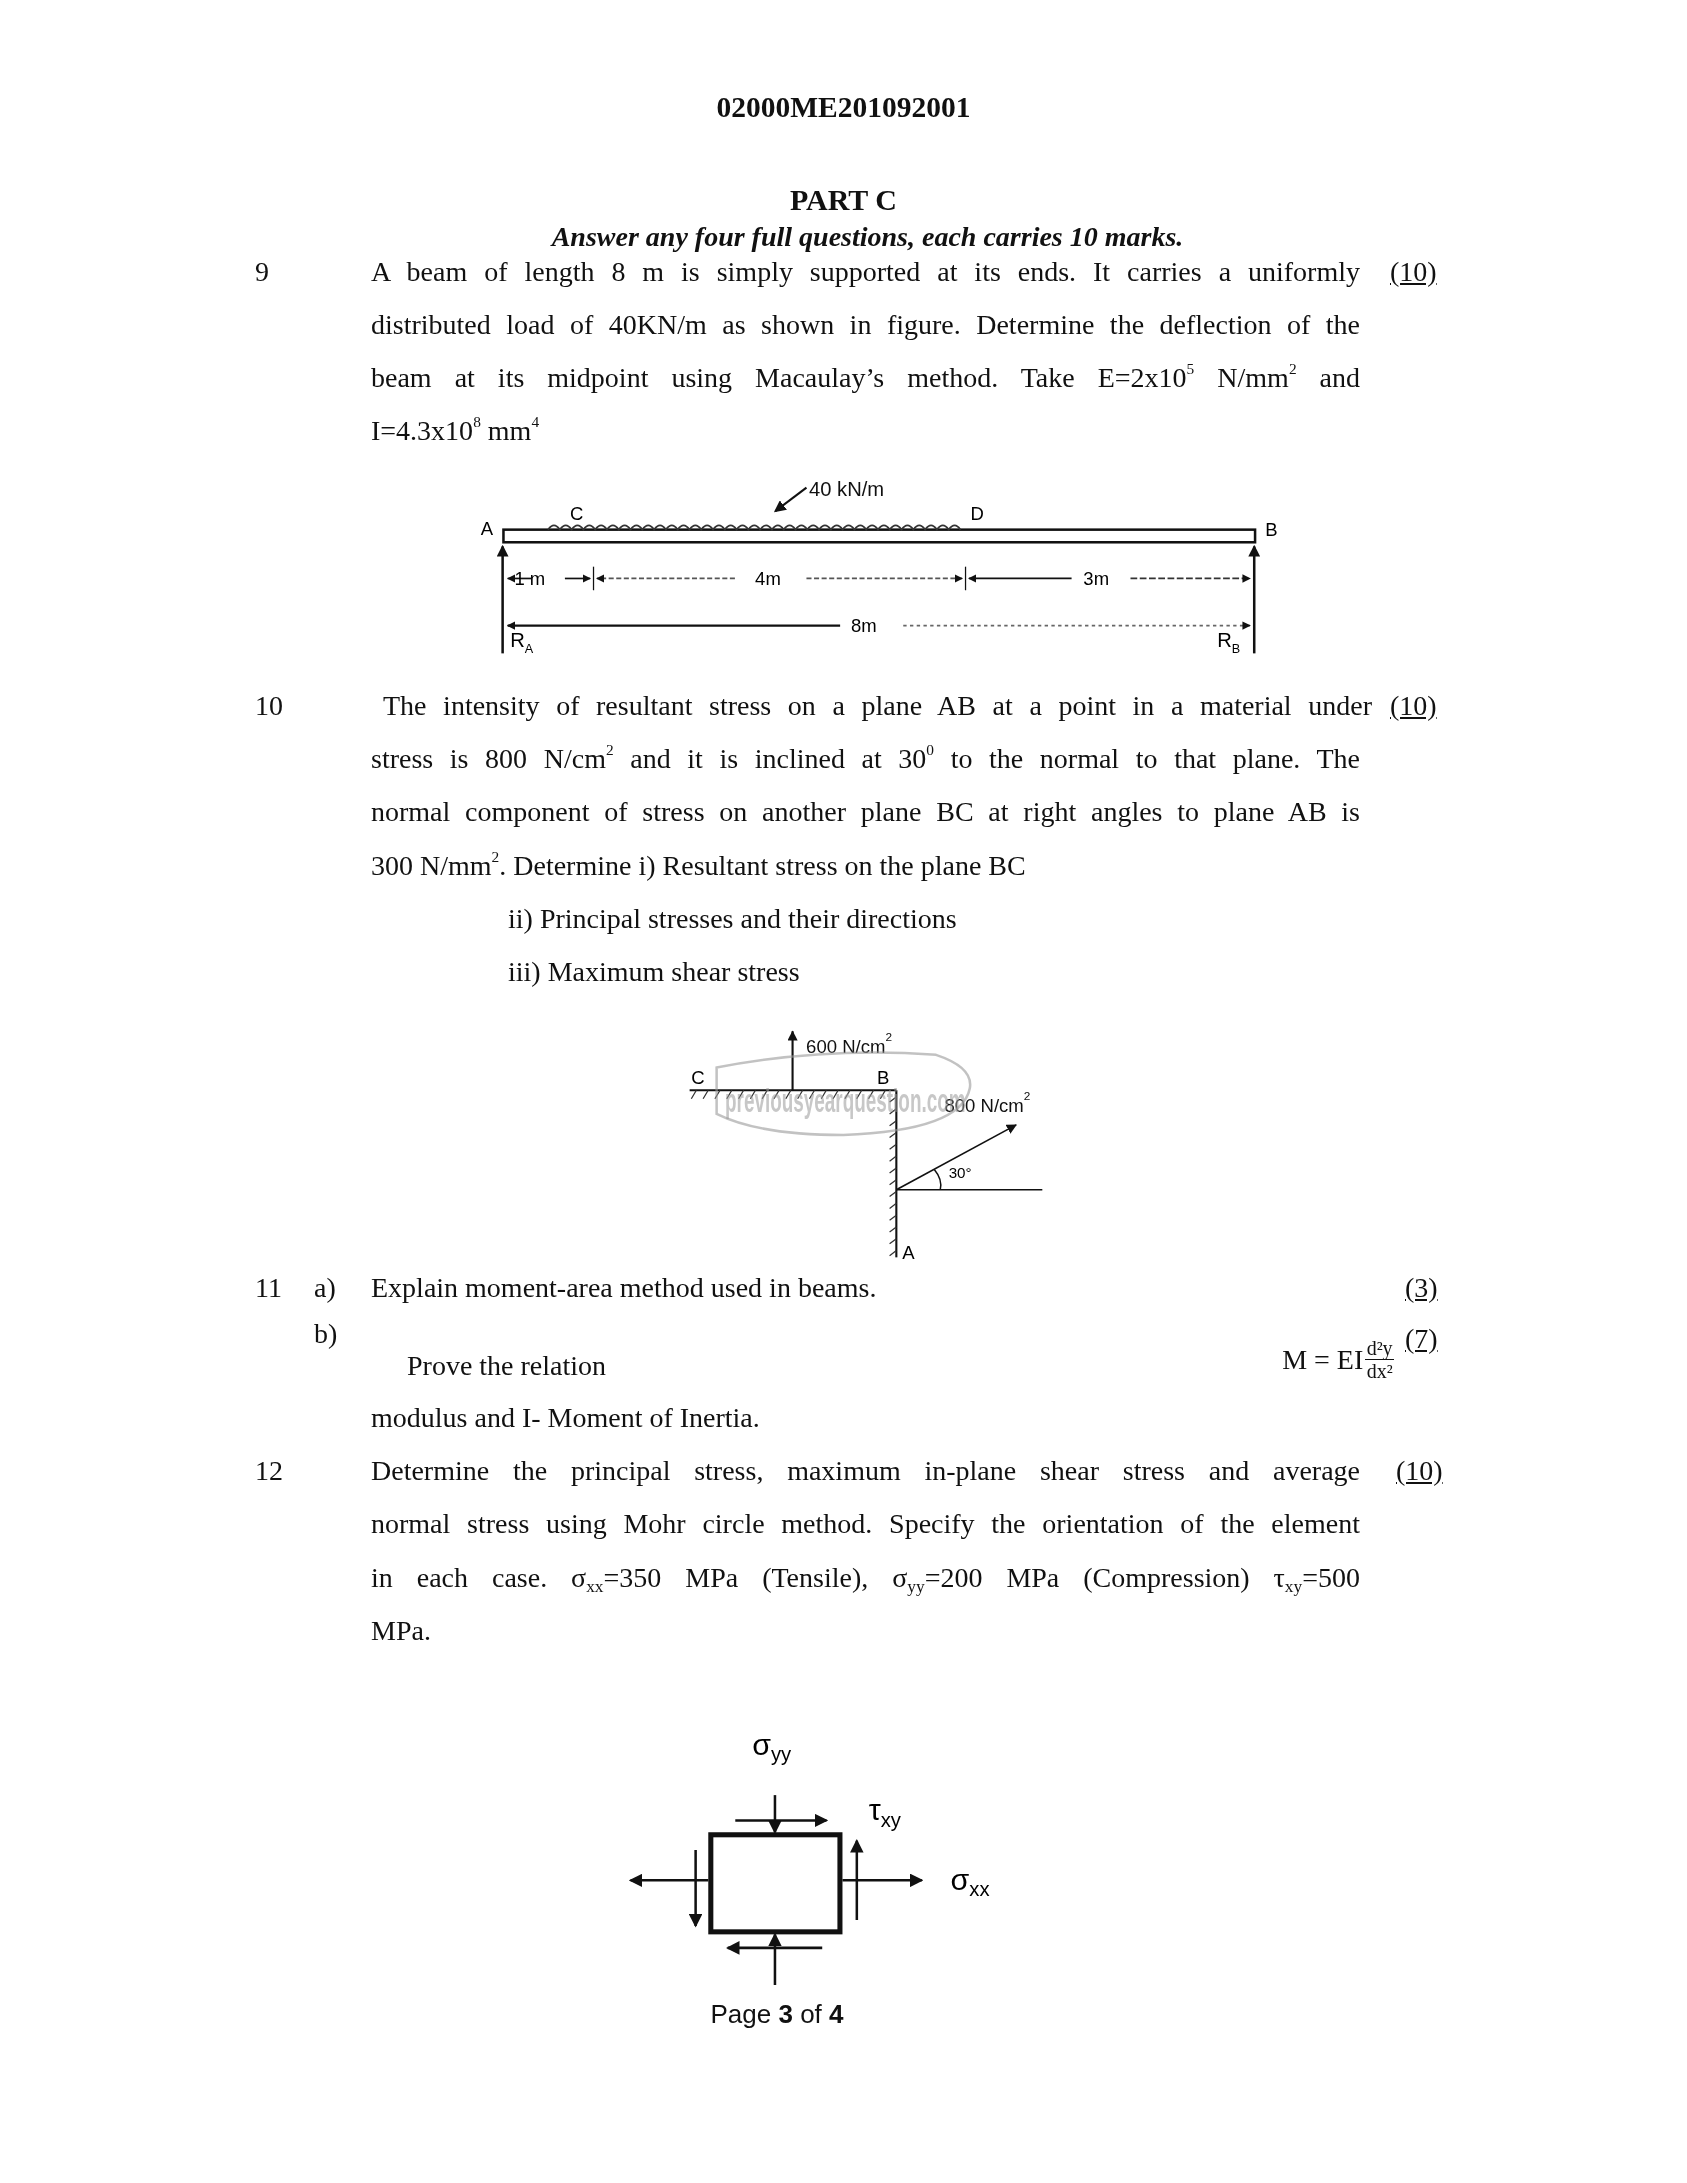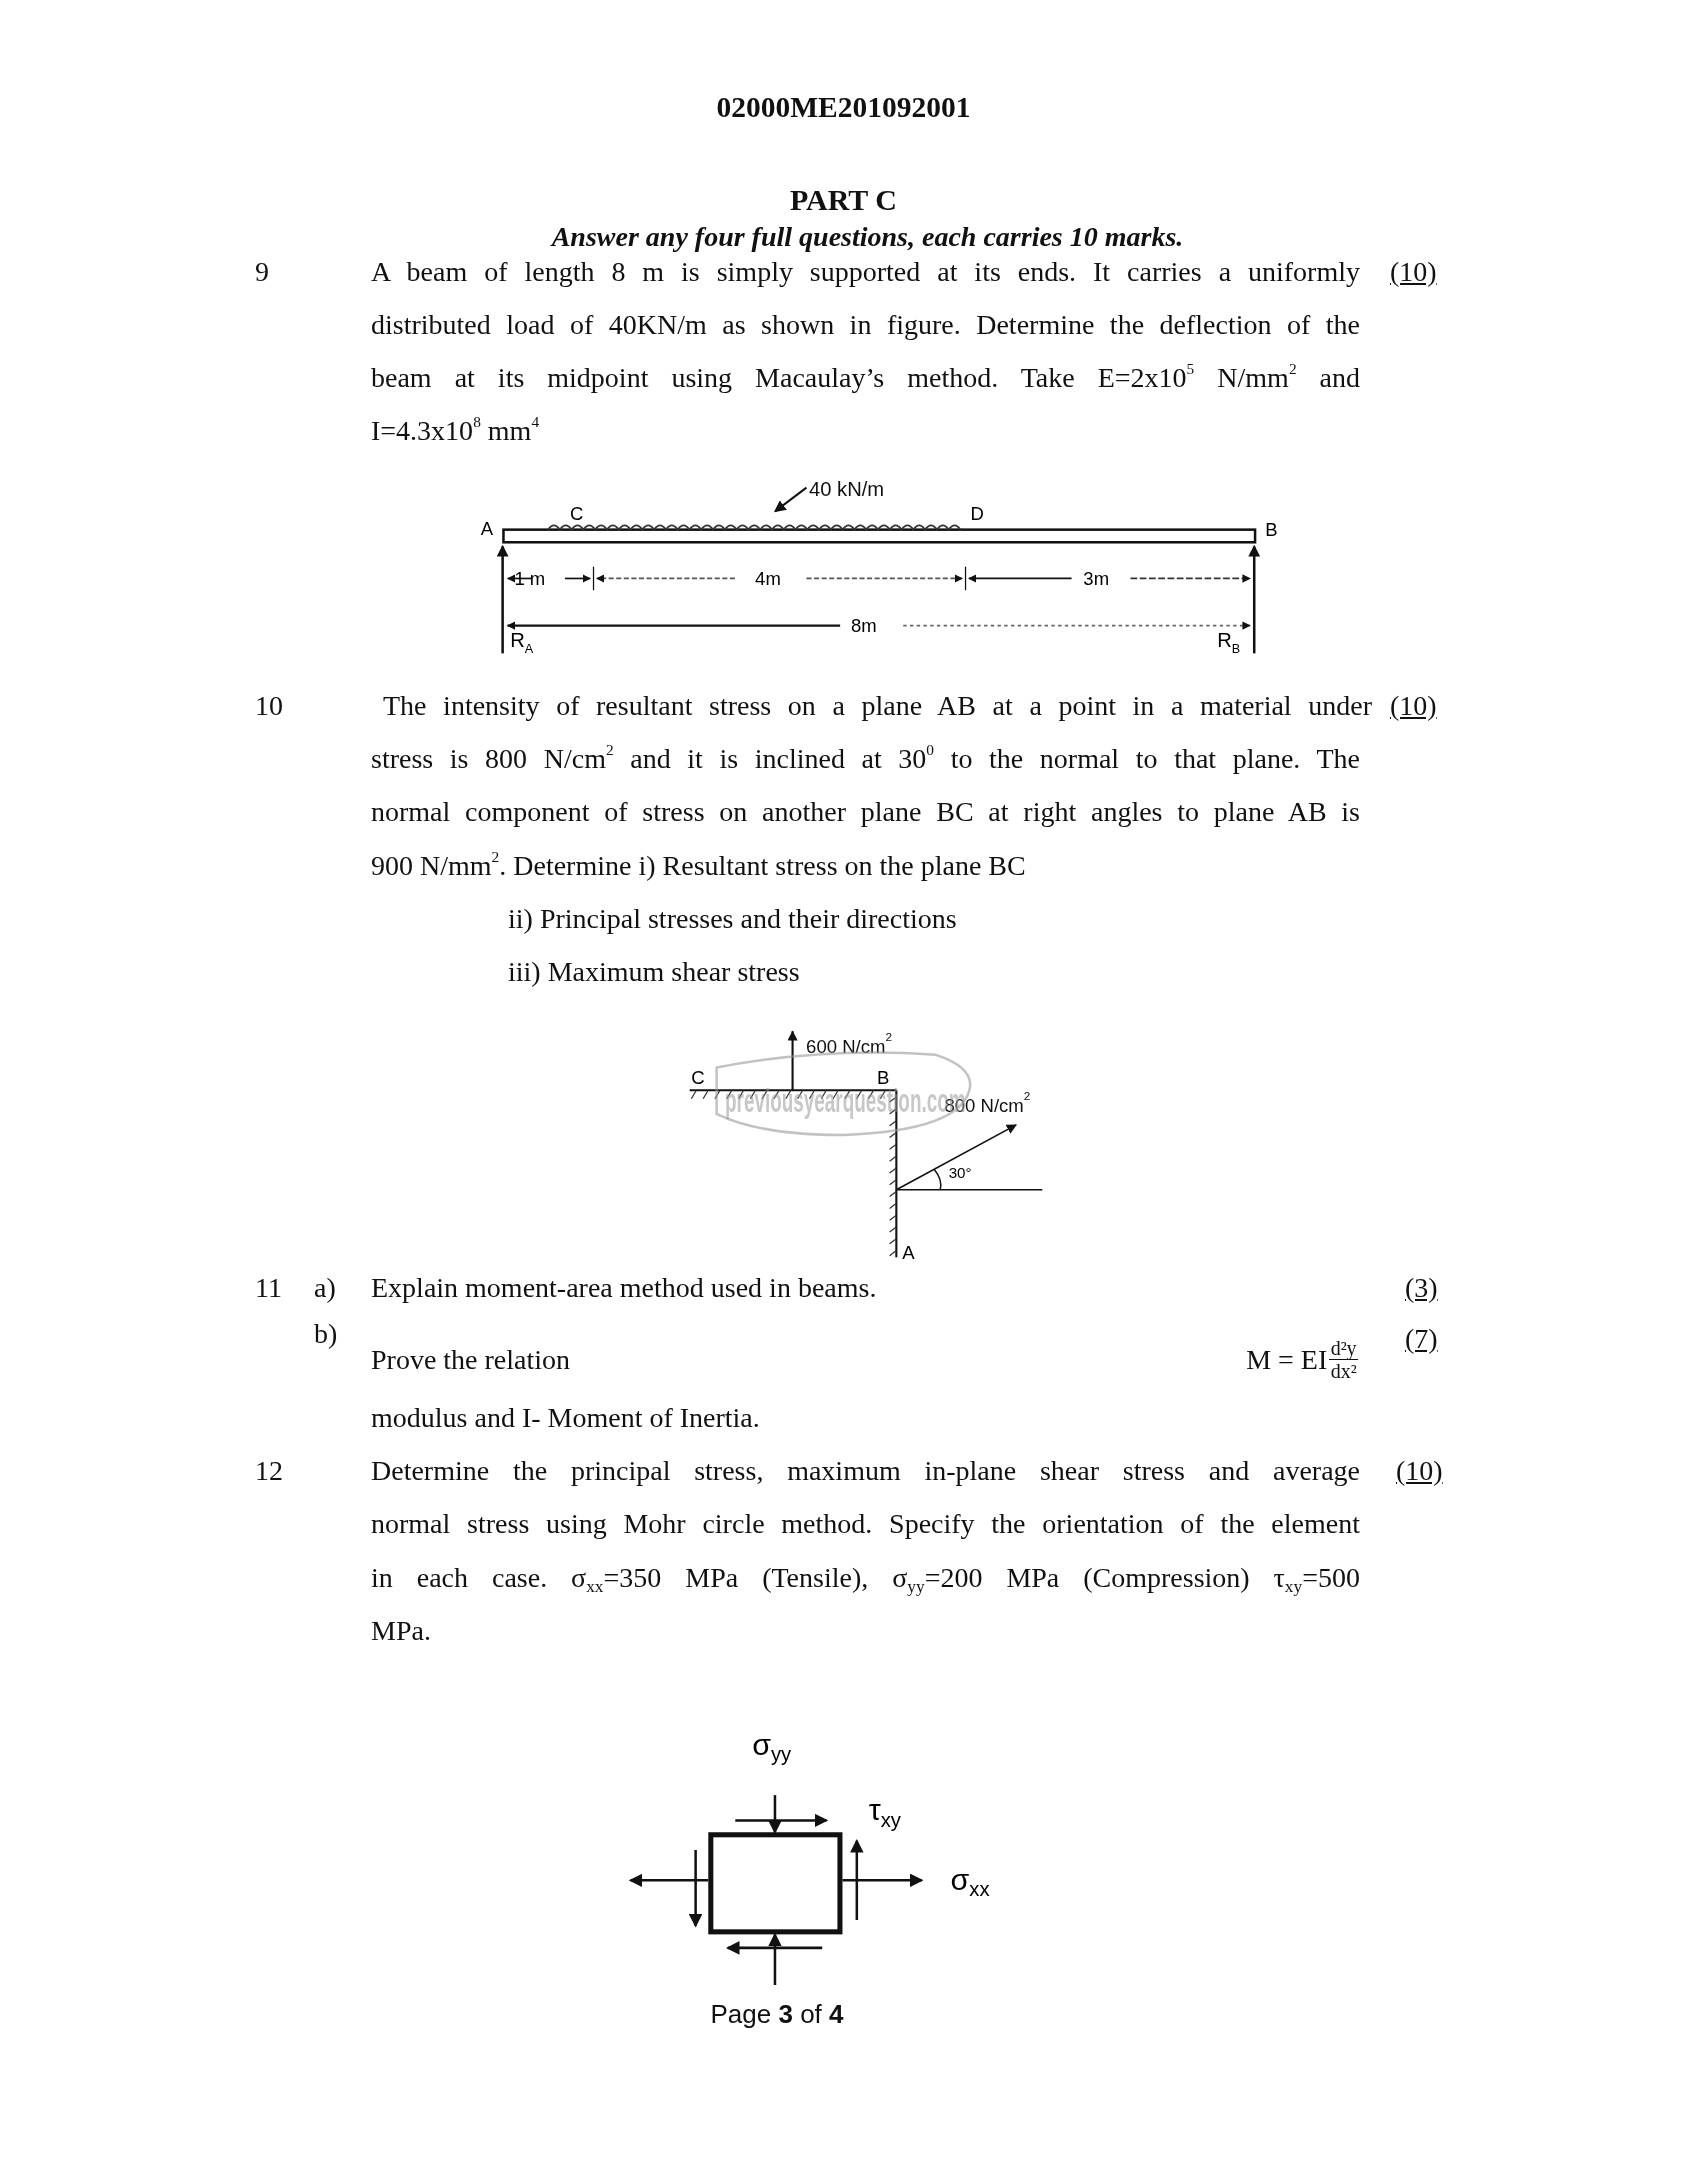--- a/index.html
+++ b/index.html
@@ -83,21 +83,21 @@
     <line x1="1070" y1="742" x2="1482" y2="742" stroke="#666" stroke-width="2" stroke-dasharray="4,4" marker-end="url(#ah)"></line>
   </svg>
 </div>
 
 <div>
   <div class="abs qnum" style="left:255px; top:690px;">10</div>
   <div class="abs marks" style="left:1390px; top:690px;">(10)</div>
   <div class="abs line" style="top:690px;margin-left:12px;">The intensity of resultant stress on a plane AB at a point in a material under</div>
   <div class="abs line" style="top:743px;"><span>stress is 800 N/cm</span><sup>2</sup><span> and it is inclined at 30</span><sup>0</sup><span> to the normal to that plane. The</span></div>
   <div class="abs line" style="top:796px;">normal component of stress on another plane BC at right angles to plane AB is</div>
-  <div class="abs line last" style="top:850px; width:auto;"><span>900 N/mm</span><sup>2</sup><span>. Determine i) Resultant stress on the plane BC</span></div>
+  <div class="abs line last" style="top:850px; width:auto;"><span>300 N/mm</span><sup>2</sup><span>. Determine i) Resultant stress on the plane BC</span></div>
   <div class="abs sub" style="left:508px; top:903px;">ii) Principal stresses and their directions</div>
   <div class="abs sub" style="left:508px; top:956px;">iii) Maximum shear stress</div>
 
   <svg class="abs" style="left:666px; top:1004px;" width="405" height="262" viewBox="790 1190 480 310">
     <defs>
       <marker id="ah2" markerWidth="12" markerHeight="12" refX="11" refY="6" orient="auto" markerUnits="userSpaceOnUse">
         <path d="M0,0 L12,6 L0,12 z" fill="#111"></path>
       </marker>
     </defs>
 
@@ -126,21 +126,21 @@
 </div>
 
 <div>
   <div class="abs qnum" style="left:255px; top:1272px;">11</div>
   <div class="abs sub" style="left:314px; top:1272px;">a)</div>
   <div class="abs line last" style="top:1272px; width:auto;">Explain moment-area method used in beams.</div>
   <div class="abs marks" style="left:1405px; top:1272px;">(3)</div>
 
   <div class="abs sub" style="left:314px; top:1318px;">b)</div>
   <div class="abs marks" style="left:1405px; top:1323px;">(7)</div>
-  <div class="abs line" style="top:1337px; display:flex; justify-content:space-between; align-items:center;">
+  <div class="abs line" style="top:1337px; display:flex; justify-content:space-between; align-items:flex-end;margin-left:36px;">
     <span>Prove the relation</span>
     <span style="display:inline-flex; align-items:center; margin-left:23.6px;">
       <span>M = EI</span>
       <span class="frac">
           <span class="num">d²y</span>
           <span class="den">dx²</span>
         </span>
     </span>
   </div>
   <div class="abs line last" style="top:1402px; width:auto;">modulus and I- Moment of Inertia.</div>

